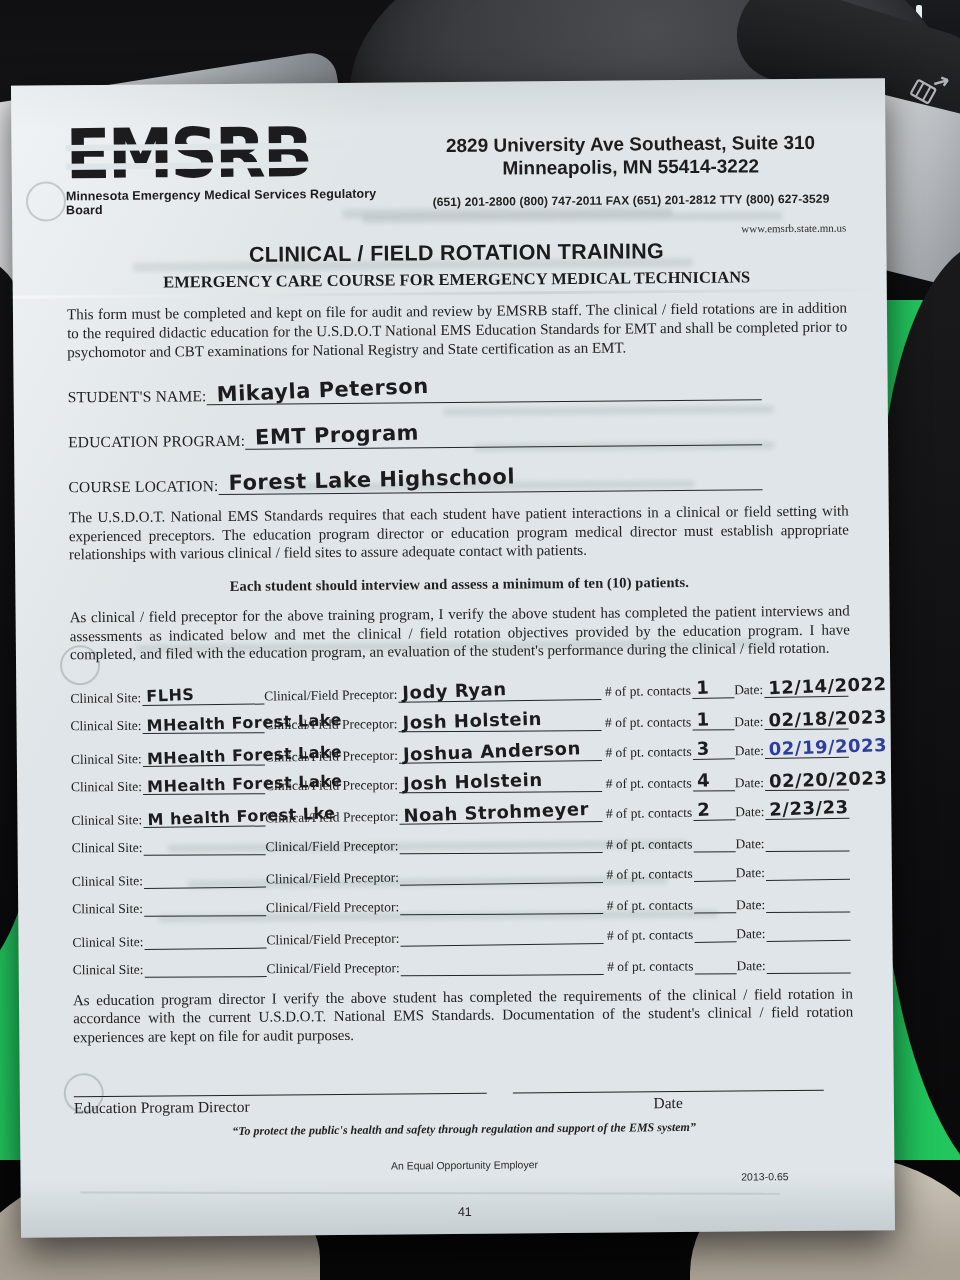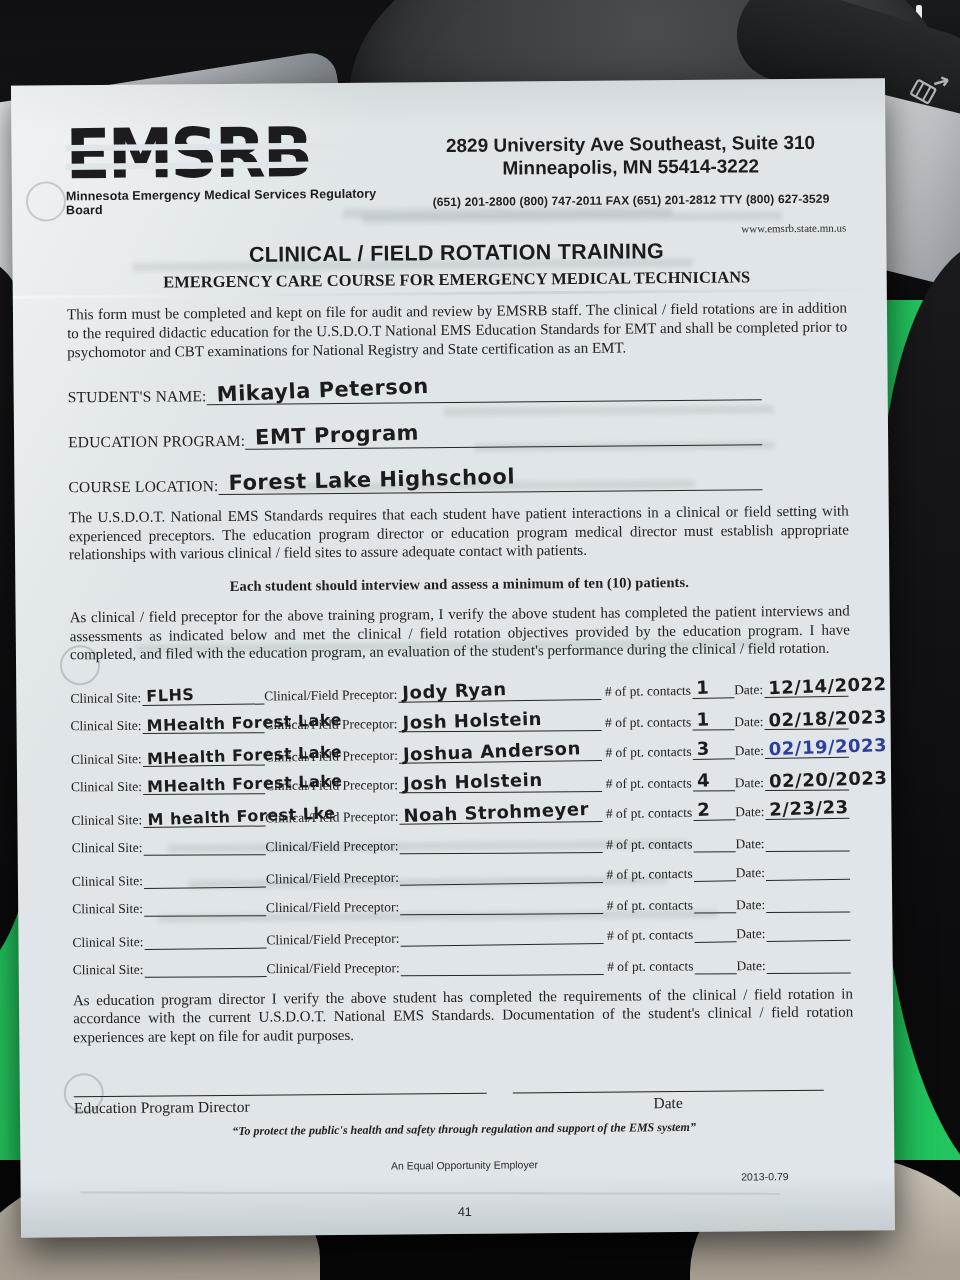--- a/index.html
+++ b/index.html
@@ -383,18 +383,18 @@
         </div>
         <div class="sig date">
           <div class="line"></div>
           <div class="slabel">Date</div>
         </div>
       </div>
 
       <div class="quote">“To protect the public's health and safety through regulation and support of the EMS system”</div>
       <div class="eoe-row">
         <div class="eoe">An Equal Opportunity Employer</div>
-        <div class="formcode">2013-0.79</div>
+        <div class="formcode">2013-0.65</div>
       </div>
       <div class="pagenum">41</div>
     </div>
   </div>
 </div>
 
 </body></html>

